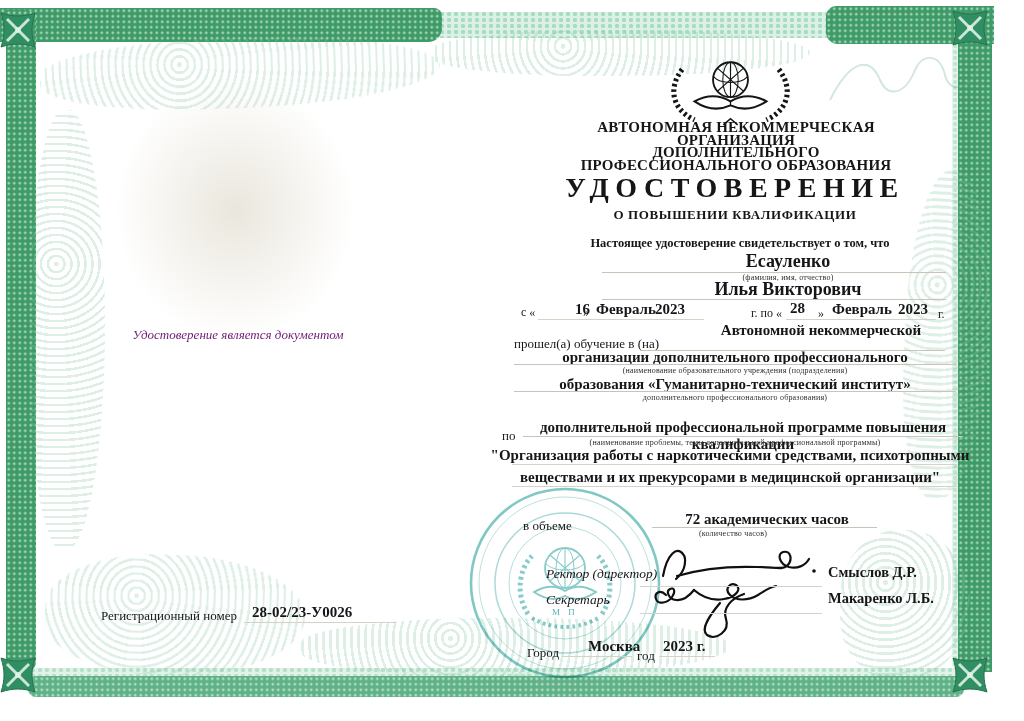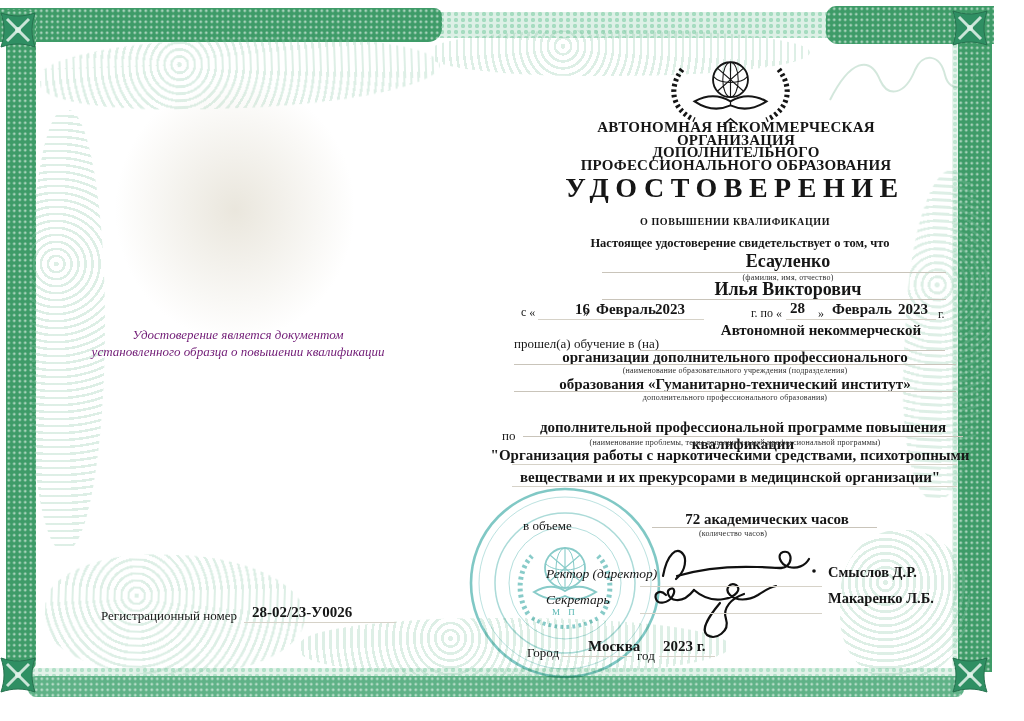--- a/index.html
+++ b/index.html
@@ -106,25 +106,24 @@
     <path d="M65 47 L65 51" stroke-width="1.2"></path>
   </g>
 </svg>
 
 <div class="abs ctr b" style="left:575px;top:121px;width:322px;font-size:15px;line-height:12.5px;letter-spacing:.2px;">
   <div>АВТОНОМНАЯ НЕКОММЕРЧЕСКАЯ ОРГАНИЗАЦИЯ</div>
   <div>ДОПОЛНИТЕЛЬНОГО ПРОФЕССИОНАЛЬНОГО ОБРАЗОВАНИЯ</div>
 </div>
 
 <div class="abs ctr b" style="left:562px;top:172px;width:346px;font-size:28px;letter-spacing:6.5px;">УДОСТОВЕРЕНИЕ</div>
-<div class="abs ctr b" style="left:562px;top:216px;width:346px;font-size:10px;letter-spacing:.6px;">О ПОВЫШЕНИИ КВАЛИФИКАЦИИ</div>
+<div class="abs ctr b" style="left:562px;top:207px;width:346px;font-size:13px;letter-spacing:.6px;">О ПОВЫШЕНИИ КВАЛИФИКАЦИИ</div>
 
 <div class="abs ctr it" style="left:68px;top:326px;width:340px;font-size:13px;line-height:17px;color:#701a75;">
   <div>Удостоверение является документом</div>
-  <div>установленного образца о повышении квалификации</div>
 </div>
 
 <div class="abs ctr b" style="left:558px;top:236px;width:364px;font-size:12.5px;">Настоящее удостоверение свидетельствует о том, что</div>
 
 <div class="abs ctr b" style="left:620px;top:251px;width:336px;font-size:18px;">Есауленко</div>
 <div class="abs ul" style="left:602px;top:272px;width:344px;"></div>
 <div class="abs ctr cap" style="left:620px;top:273px;width:336px;">(фамилия, имя, отчество)</div>
 <div class="abs ctr b" style="left:620px;top:279px;width:336px;font-size:18px;">Илья Викторович</div>
 <div class="abs ul" style="left:602px;top:299px;width:344px;"></div>
 

